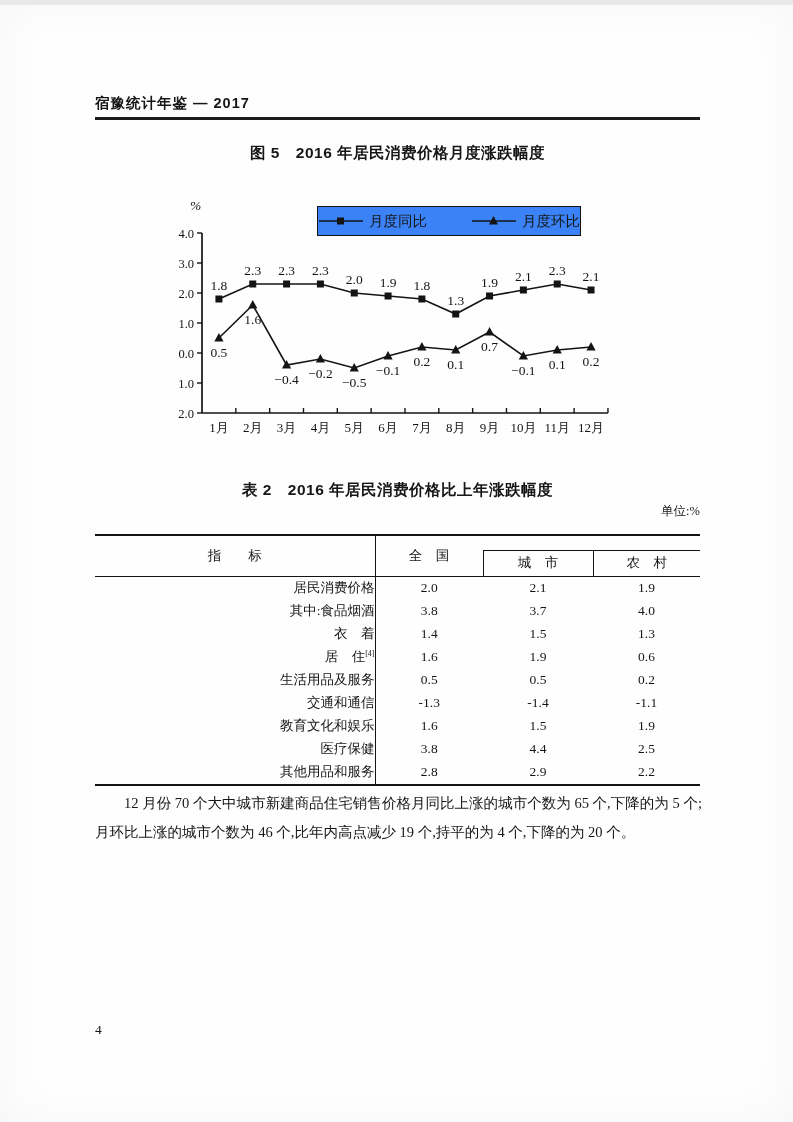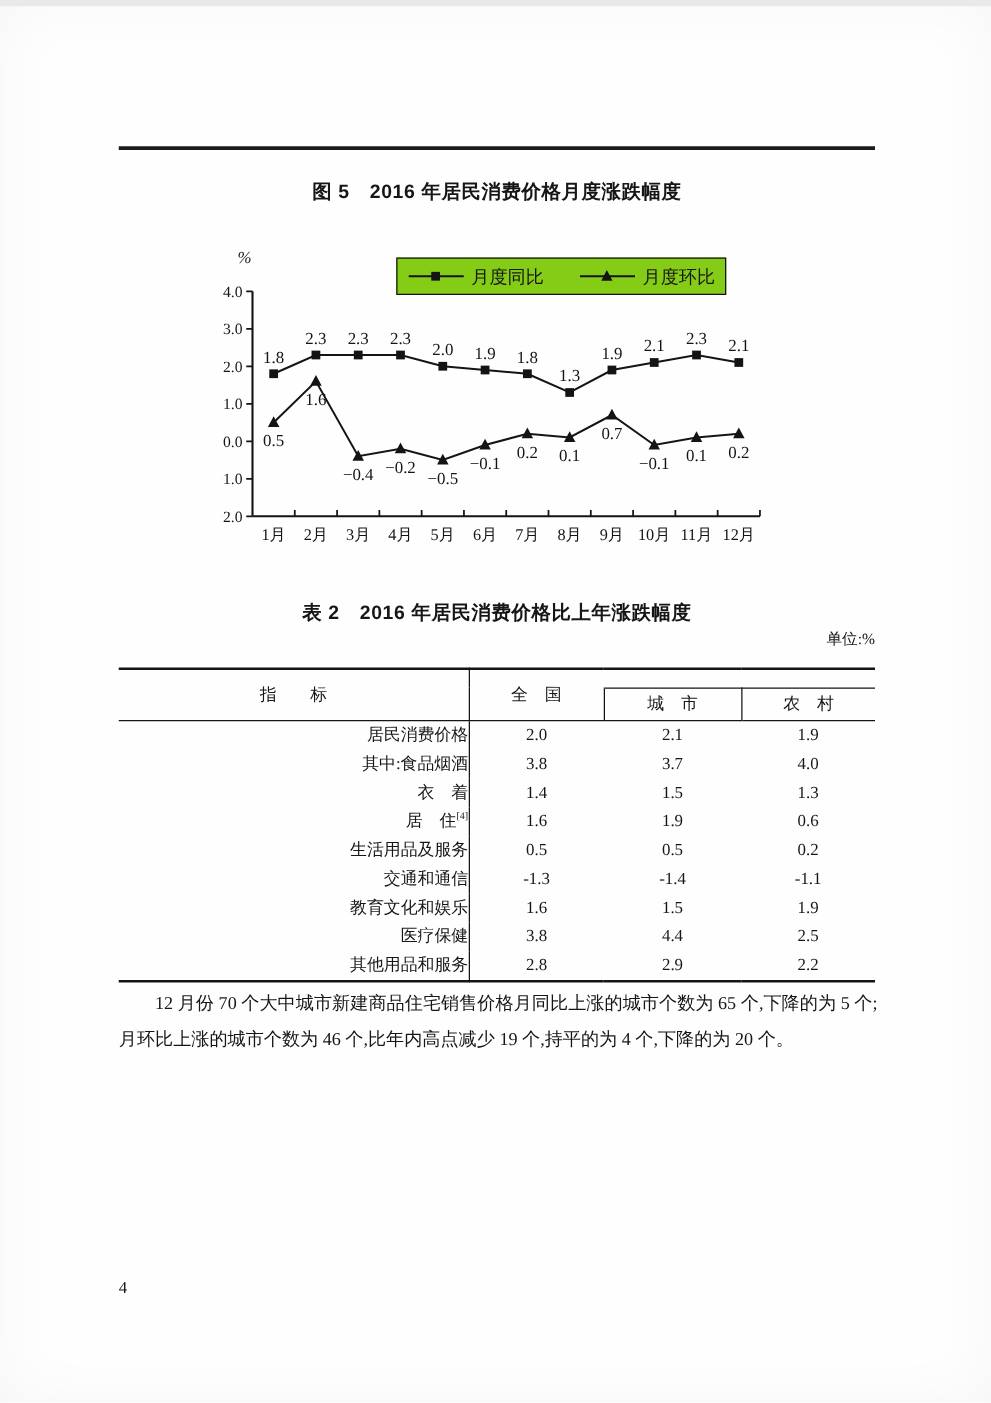--- a/index.html
+++ b/index.html
@@ -24,22 +24,22 @@
     position:absolute; left:95px; width:605px; text-align:center;
     font-family:"Liberation Sans","DejaVu Sans",sans-serif;
     font-weight:700; font-size:15.5px; letter-spacing:0.5px;
   }
   .fig-title { top:143px; }
   .chart-wrap { position:absolute; left:178px; top:195px; width:450px; height:252px; }
   .chart-wrap svg text { font-family:"Liberation Serif","DejaVu Serif",serif; fill:#141414; }
   .pct { position:absolute; left:12px; top:3px; font-size:13.5px; font-style:italic; }
   .legend {
     position:absolute; left:139px; top:11px; width:262px; height:28px;
-    border:1.7px solid #141414; background:#84cc16;
-    display:flex; align-items:center; justify-content:center; gap:28px;
+    border:1.7px solid #141414; background:#3b82f6;
+    display:flex; align-items:center; justify-content:space-between; gap:28px;
     font-size:14.5px;
   }
   .legend-item { display:inline-flex; align-items:center; gap:5px; }
 
   
   .tbl-title { top:480px; }
   .unit-note { position:absolute; right:93px; top:503px; font-size:12.5px; }
   table.tbl {
     position:absolute; left:95px; top:521px; width:605px;
     border-collapse:collapse; table-layout:fixed;
@@ -66,20 +66,21 @@
     font-size:14.5px; line-height:1.98; text-indent:2em; text-align:justify;
   }
   .pageno { position:absolute; left:95px; top:1022px; font-size:13.5px; }
 </style>
 </head>
 <body>
 
 <div class="page">
   <div class="scan-edge"></div>
 
+  <div class="hdr">宿豫统计年鉴 — 2017</div>
   <div class="hdr-rule"></div>
 
   <div class="fig-title">图 5　2016 年居民消费价格月度涨跌幅度</div>
 
   <div class="chart-wrap">
     <div class="pct">%</div>
     <div class="legend">
       <span class="legend-item">
         <svg width="46" height="12">
           <line x1="1" y1="6" x2="45" y2="6" stroke="#141414" stroke-width="1.7"></line>

